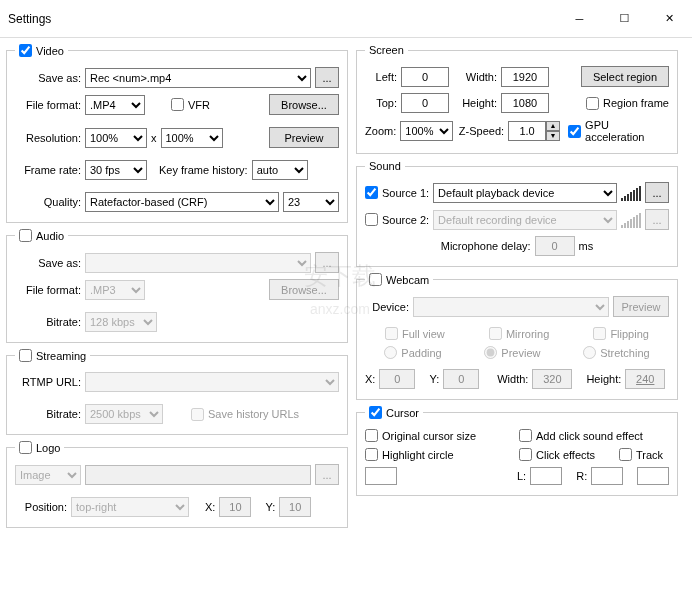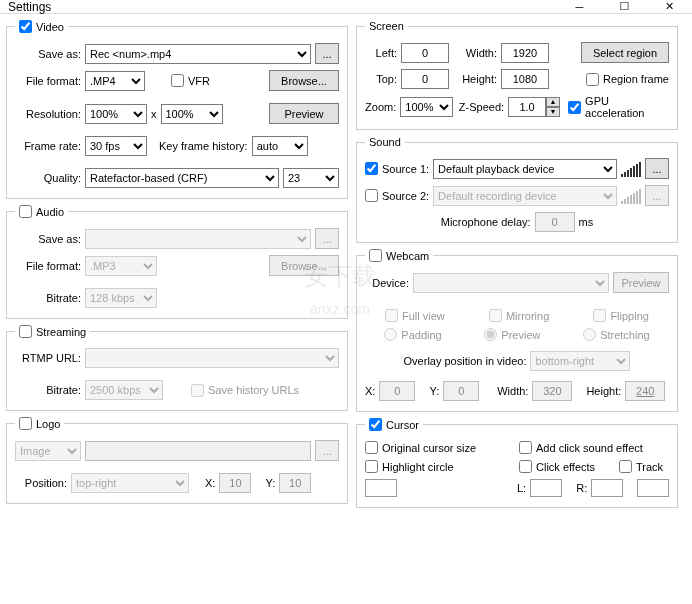--- a/index.html
+++ b/index.html
@@ -1,17 +1,17 @@
 <!DOCTYPE html>
 <html><head>
 <meta charset="utf-8">
 <style>
 * { box-sizing: border-box; margin: 0; padding: 0; }
 body { font-family: "Segoe UI", Tahoma, sans-serif; font-size: 11px; background: #fff; color: #000; width: 692px; height: 604px; overflow: hidden; }
-.titlebar { height: 14px; display: flex; align-items: center; padding-left: 8px; border-bottom: 1px solid #ddd; }
+.titlebar { height: 38px; display: flex; align-items: center; padding-left: 8px; border-bottom: 1px solid #ddd; }
 .titlebar-title { flex: 1; font-size: 12px; }
 .tb-btn { width: 45px; height: 30px; display: flex; align-items: center; justify-content: center; cursor: default; }
 .content { display: flex; padding: 6px; gap: 8px; }
 .col { display: flex; flex-direction: column; gap: 6px; }
 .col-left { width: 342px; }
 .col-right { width: 322px; }
 fieldset { border: 1px solid #ccc; padding: 8px 8px 10px 8px; position: relative; }
 legend { padding: 0 4px; display: flex; align-items: center; gap: 4px; font-size: 11px; }
 .row { display: flex; align-items: center; gap: 4px; margin-top: 6px; }
 .row:first-of-type { margin-top: 2px; }
@@ -101,21 +101,21 @@
           <input type="checkbox" style=""> 
           <span>Audio</span>
         </legend>
       <div class="row">
         <span class="lbl" style="width:66px">Save as:</span>
         <select disabled="" style="flex:1"><option></option></select>
         <button disabled="" class="btn-sm">...</button>
       </div>
       <div class="row">
         <span class="lbl" style="width:66px">File format:</span>
-        <select disabled="" style="width:72px"><option>.MP3</option></select>
+        <select disabled="" style="width:60px"><option>.MP3</option></select>
         <span style="flex:1"></span>
         <button disabled="" style="width:70px">Browse...</button>
       </div>
       <div class="row" style="margin-top:12px">
         <span class="lbl" style="width:66px">Bitrate:</span>
         <select disabled="" style="width:72px"><option>128 kbps</option></select>
       </div>
     </fieldset>
 
     <fieldset>
@@ -250,21 +250,21 @@
     <fieldset>
       <legend>
           <input type="checkbox" style=""> 
           <span>Webcam</span>
         </legend>
       <div class="row">
         <span class="lbl" style="width:44px">Device:</span>
         <select disabled="" style="flex:1"><option></option></select>
         <button disabled="" style="width:56px">Preview</button>
       </div>
-      <div class="row" style="margin-top:16px;justify-content:space-around">
+      <div class="row" style="margin-top:10px;justify-content:space-around">
         <label class="chk-lbl disabled">
             <input type="checkbox" disabled="" style=""> 
             <span>Full view</span>
           </label>
         <label class="chk-lbl disabled">
             <input type="checkbox" disabled="" style=""> 
             <span>Mirroring</span>
           </label>
         <label class="chk-lbl disabled">
             <input type="checkbox" disabled="" style=""> 
@@ -277,24 +277,20 @@
             <span>Padding</span>
           </label>
         <label class="chk-lbl disabled">
             <input type="radio" disabled="" checked="" style=""> 
             <span>Preview</span>
           </label>
         <label class="chk-lbl disabled">
             <input type="radio" disabled="" style=""> 
             <span>Stretching</span>
           </label>
-      </div>
-      <div class="row" style="margin-top:10px;justify-content:center">
-        <span>Overlay position in video:</span>
-        <select disabled="" style="width:100px"><option>bottom-right</option></select>
       </div>
       <div class="row" style="margin-top:10px">
         <span>X:</span>
         <input type="text" disabled="" class="num" style="width: 36px;" value="0">
         <span style="width:6px"></span>
         <span>Y:</span>
         <input type="text" disabled="" class="num" style="width: 36px;" value="0">
         <span style="width:10px"></span>
         <span>Width:</span>
         <input type="text" disabled="" class="num" style="width: 40px;" value="320">

